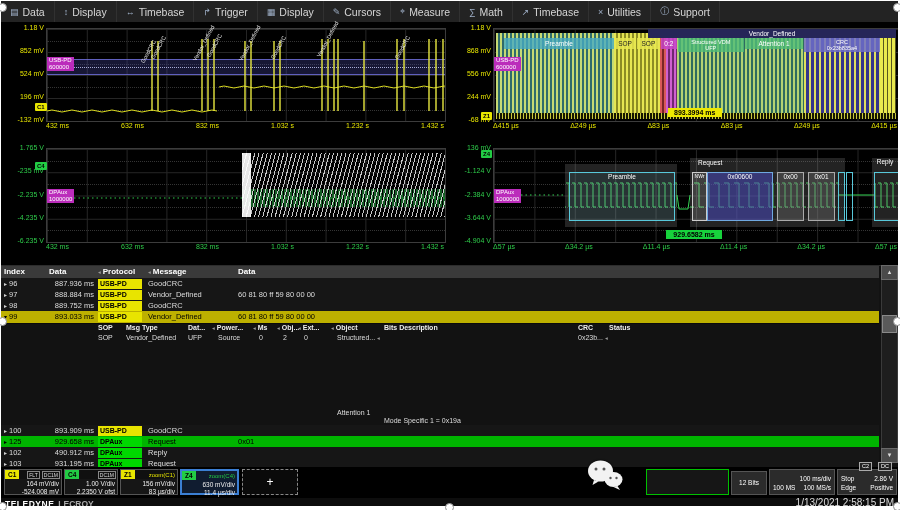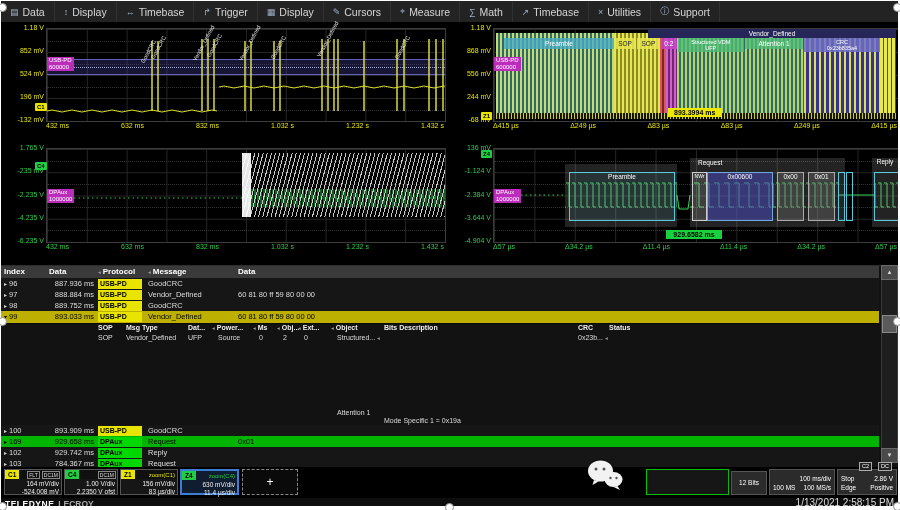--- a/index.html
+++ b/index.html
@@ -411,36 +411,36 @@
     </div>
 
     <div class="trow" style="top:159px">
       <span class="ci"><span class="exp">▸</span><span>100</span></span>
       <span class="ct">893.909 ms</span>
       <span class="cp"><span class="protobox pbU">USB-PD</span></span>
       <span class="cm">GoodCRC</span>
       <span class="cd"></span>
     </div>
     <div class="trow selG" style="top:170px">
-      <span class="ci"><span class="exp" style="color:#000">▸</span><span>169</span></span>
+      <span class="ci"><span class="exp" style="color:#000">▸</span><span>125</span></span>
       <span class="ct">929.658 ms</span>
       <span class="cp"><span class="protobox pbG">DPAux</span></span>
       <span class="cm">Request</span>
       <span class="cd">0x01</span>
     </div>
     <div class="trow" style="top:181px">
       <span class="ci"><span class="exp">▸</span><span>102</span></span>
-      <span class="ct">929.742 ms</span>
+      <span class="ct">490.912 ms</span>
       <span class="cp"><span class="protobox pbG">DPAux</span></span>
       <span class="cm">Reply</span>
       <span class="cd"></span>
     </div>
     <div class="trow" style="top:192px">
       <span class="ci"><span class="exp">▸</span><span>103</span></span>
-      <span class="ct">784.367 ms</span>
+      <span class="ct">931.195 ms</span>
       <span class="cp"><span class="protobox pbG">DPAux</span></span>
       <span class="cm">Request</span>
       <span class="cd"></span>
     </div>
   </div>
 
   <div class="sb" style="top:264px;height:196px"></div>
   <div class="sbtn" style="top:264px"><span>▲</span></div>
   <div class="sthumb" style="top:314px"></div>
   <div class="sbtn" style="top:447px"><span>▼</span></div>

